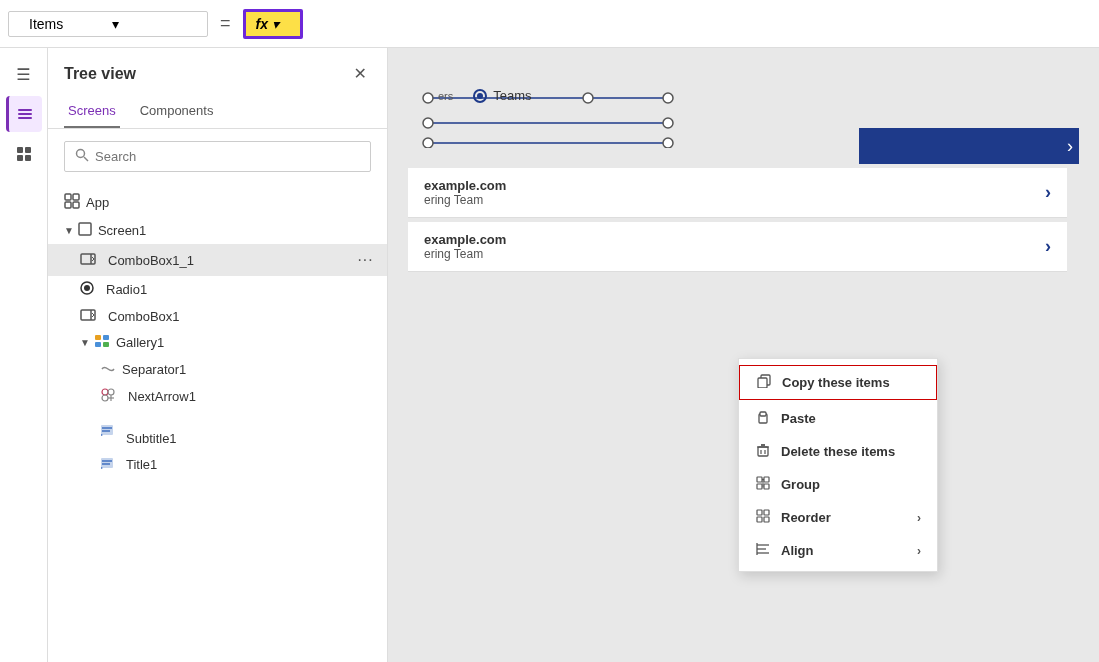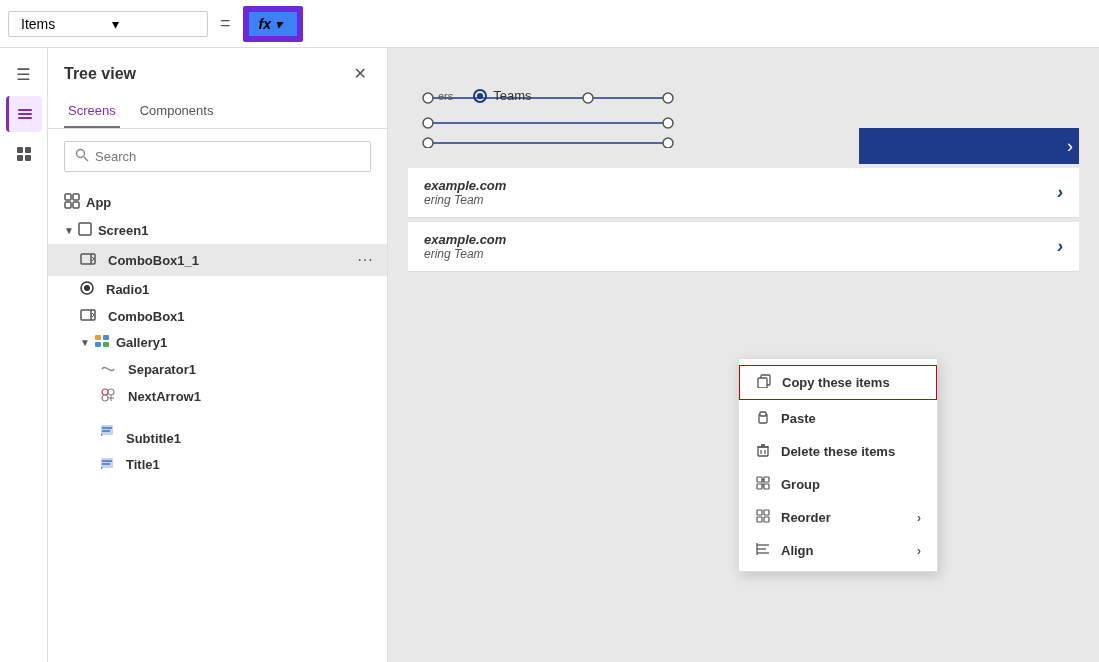--- a/index.html
+++ b/index.html
@@ -15,35 +15,35 @@
       padding: 0 8px;
       gap: 8px;
       position: relative;
       z-index: 10;
     }
     .items-dropdown {
       display: flex;
       align-items: center;
       border: 1px solid #ccc;
       border-radius: 2px;
-      padding: 4px 12px;
+      padding: 4px 20px;
       min-width: 200px;
       background: #fff;
       cursor: pointer;
       gap: 8px;
     }
     .items-dropdown span { flex: 1; font-size: 14px; }
     .equals-sign { font-size: 18px; color: #555; padding: 0 4px; }
     .fx-btn {
       display: flex;
       align-items: center;
-      border: 6px solid #6d28d9;
+      border: 3px solid #6d28d9;
       border-radius: 2px;
       padding: 4px 10px;
-      background: #3b82f6;
+      background: #fde047;
       cursor: pointer;
       font-size: 14px;
       font-style: italic;
       gap: 4px;
       min-width: 60px;
     }
 
     
     .main-layout {
       display: flex;
@@ -149,21 +149,21 @@
       align-items: center;
       padding: 5px 8px 5px 16px;
       cursor: pointer;
       color: #333;
       font-size: 13px;
       position: relative;
     }
     .tree-item.selected { background: #e8e8e8; }
     .tree-item .indent { display: inline-block; }
     .tree-item .icon { margin-right: 6px; font-size: 14px; }
-    .tree-item .label { flex: 1; font-weight: bold; }
+    .tree-item .label { flex: 1; }
     .tree-item .more-btn {
       opacity: 0;
       cursor: pointer;
       padding: 2px 6px;
       font-size: 16px;
       color: #555;
     }
     .tree-item:hover .more-btn, .tree-item.selected .more-btn { opacity: 1; }
     .triangle { font-size: 10px; margin-right: 4px; color: #555; }
 
@@ -351,21 +351,21 @@
         </span>
         <span class="label">Gallery1</span>
       </div>
 
       <div class="tree-item" style="padding-left:52px;">
         <span class="icon separator-icon">
           <svg width="16" height="10" viewBox="0 0 16 10" fill="none">
             <path d="M2 5 Q4 2 8 5 Q12 8 14 5" stroke="#888" stroke-width="1.5" fill="none"></path>
           </svg>
         </span>
-        <span class="label" style="margin-left:6px;">Separator1</span>
+        <span class="label" style="">Separator1</span>
       </div>
 
       <div class="tree-item" style="padding-left:52px;">
         <span class="icon arrow-icon">
           <svg width="16" height="16" viewBox="0 0 16 16" fill="none">
             <circle cx="5" cy="5" r="3" stroke="#c04060" stroke-width="1.2"></circle>
             <circle cx="11" cy="5" r="3" stroke="#888" stroke-width="1.2"></circle>
             <circle cx="5" cy="11" r="3" stroke="#888" stroke-width="1.2"></circle>
             <line x1="11" y1="8" x2="11" y2="14" stroke="#888" stroke-width="1.2"></line>
             <line x1="8" y1="11" x2="14" y2="11" stroke="#888" stroke-width="1.2"></line>
@@ -428,21 +428,21 @@
           </div>
           <span style="font-size:13px;color:#333;">Teams</span>
         </div>
       </div>
     </div>
 
     <div style="position:absolute;top:80px;right:20px;width:220px;height:36px;background:#1e3a8a;display:flex;align-items:center;justify-content:flex-end;padding-right:6px;">
       <span style="color:white;font-size:18px;">›</span>
     </div>
 
-    <div style="position:absolute;top:120px;left:20px;right:20px;font-style:italic;">
+    <div style="position:absolute;top:120px;left:20px;right:32px;">
 
       <div class="list-row">
         <div class="list-row-text">
           <div class="domain">example.com</div>
           <div class="team">ering Team</div>
         </div>
         <span class="chevron-right">›</span>
       </div>
 
       <div class="list-row" style="margin-top:4px;">

